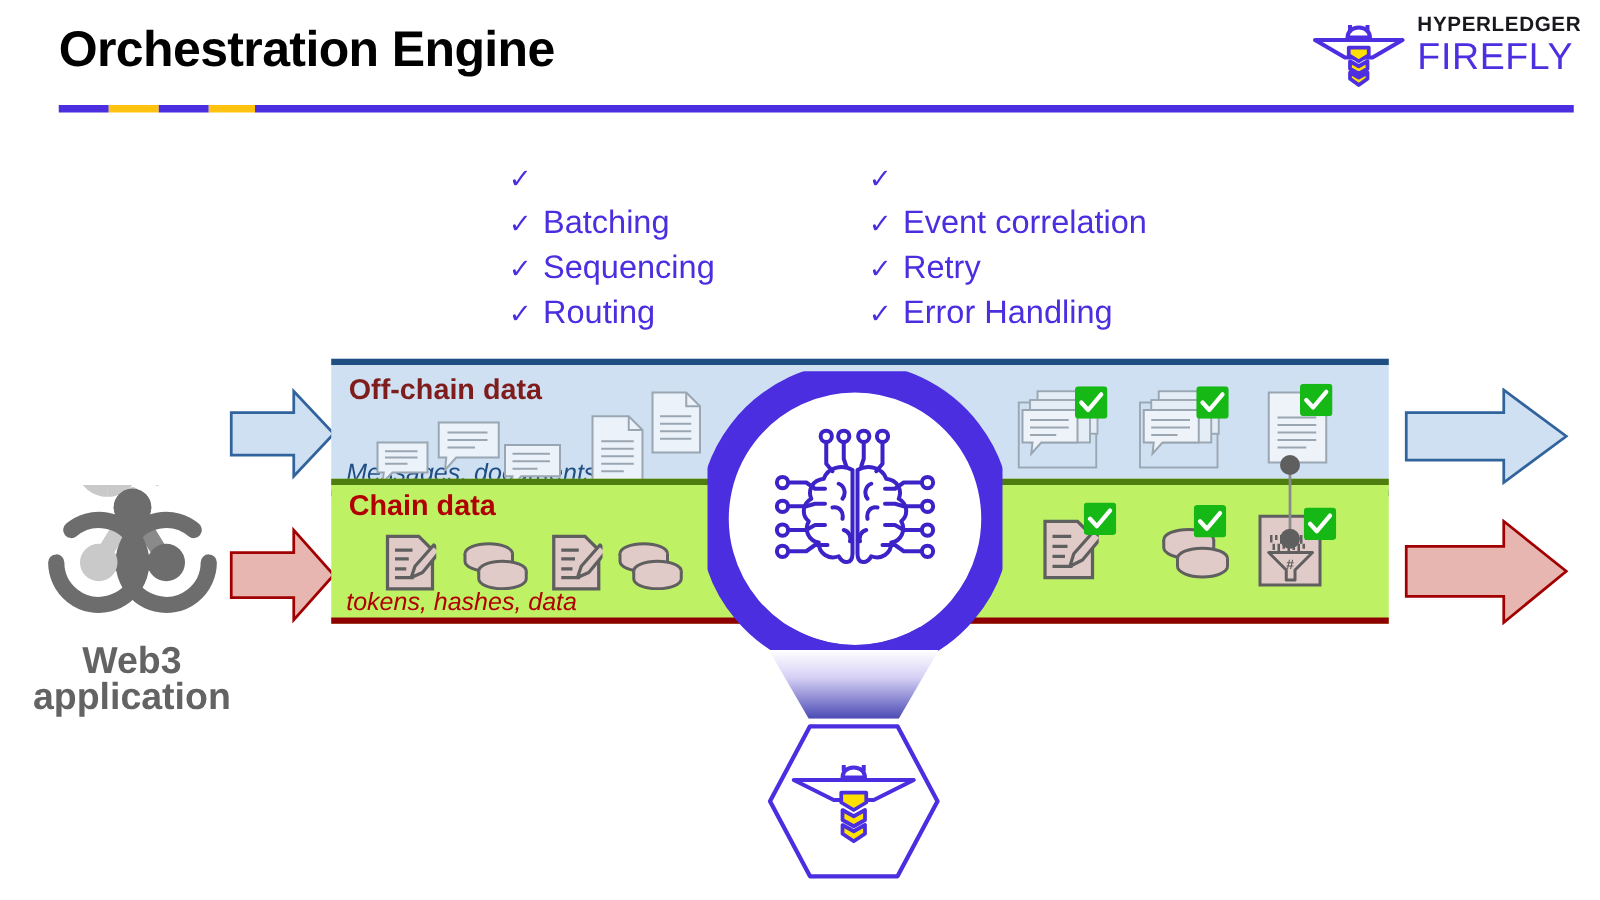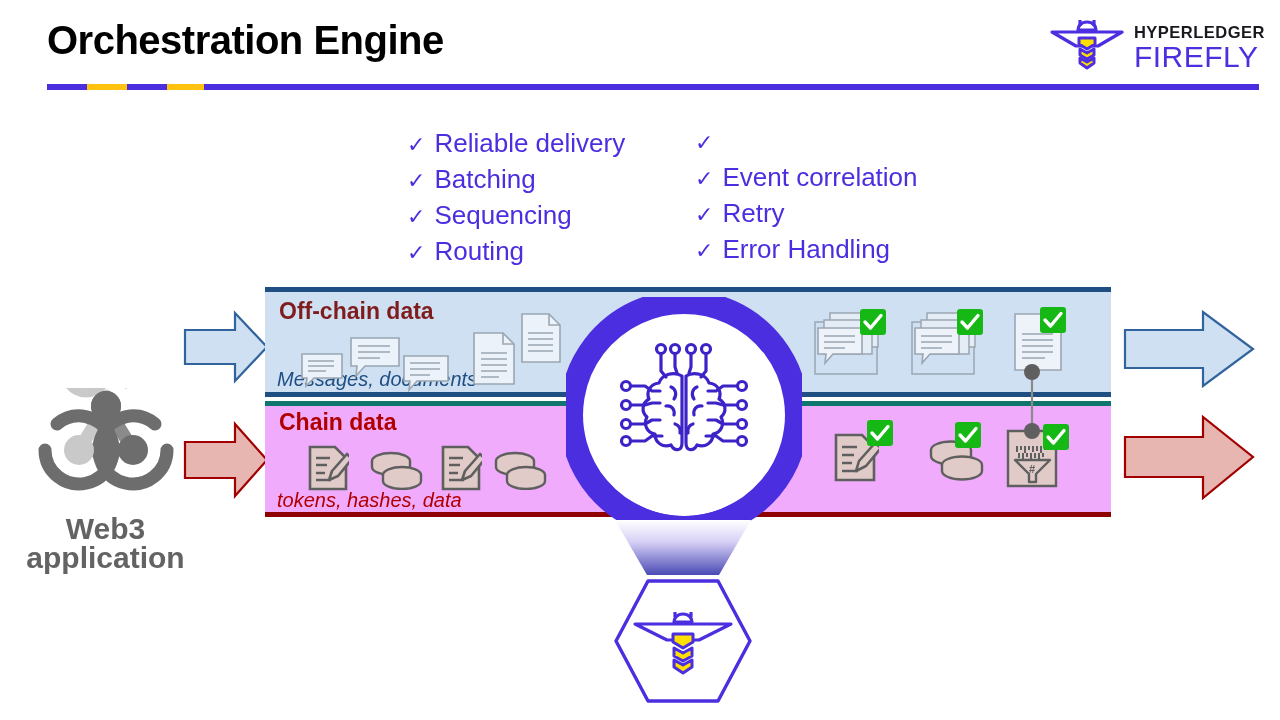--- a/index.html
+++ b/index.html
@@ -14,21 +14,21 @@
   
   #page-title {
     position: absolute; left: 32px; top: 18px;
     font-size: 40px; font-weight: bold; letter-spacing: -0.5px;
     color: #000000; white-space: nowrap;
   }
   #title-rule { position: absolute; left: 32px; top: 84px; width: 1212px; height: 6px; }
   #title-rule .seg { position: absolute; top: 0; height: 6px; }
 
   
-  #logo { position: absolute; right: 30px; top: 12px; display: flex; align-items: flex-end; gap: 10px; }
+  #logo { position: absolute; right: 30px; top: 12px; display: flex; align-items: flex-start; gap: 10px; }
   #logo-text { display: flex; flex-direction: column; line-height: 1; }
   #logo-hyperledger { font-size: 16.5px; font-weight: bold; letter-spacing: 0.5px; color: #18181f; }
   #logo-firefly { font-size: 30px; font-weight: 400; letter-spacing: 0.5px; color: #4d2ee0; margin-top: 2px; }
 
   
   .feat-col { position: absolute; display: flex; flex-direction: column; }
   #feat-col-left { left: 392px; top: 126px; }
   #feat-col-right { left: 680px; top: 126px; }
   .feat-item {
     display: flex; align-items: baseline; gap: 9px;
@@ -43,21 +43,21 @@
     margin-top: 6px;
   }
   #webhook-icon { width: 150px; height: 120px; margin: 0 auto; display: block; }
 
   
   .arrow { position: absolute; }
 
   
   #band-offchain, #band-chain { position: absolute; left: 250px; width: 846px; }
   #band-offchain { top: 287px; height: 110px; background: #cfe0f2; border-top: 5px solid #1f4e83; border-bottom: 5px solid #1f4e83; }
-  #band-chain { top: 401px; height: 116px; background: #f0abfc; border-top: 5px solid #0f766e; border-bottom: 5px solid #8f0000; }
+  #band-chain { top: 383px; height: 116px; background: #bef264; border-top: 5px solid #4d7c0f; border-bottom: 5px solid #8f0000; }
 
   .band-title { position: absolute; font-size: 23px; font-weight: bold; white-space: nowrap; }
   #offchain-title { left: 14px; top: 6px; color: #7f1d1d; }
   #chain-title { left: 14px; top: 3px; color: #b00000; }
   .band-sub { position: absolute; font-size: 20px; font-style: italic; white-space: nowrap; }
   #offchain-sub { left: 12px; bottom: 1px; color: #1f4e83; }
   #chain-sub { left: 12px; bottom: 0px; color: #b00000; }
 
   
   .icon-slot { position: absolute; }
@@ -103,21 +103,20 @@
     </svg>
     <div id="logo-text">
       <span id="logo-hyperledger">HYPERLEDGER</span>
       <span id="logo-firefly">FIREFLY</span>
     </div>
   </div>
 
   <div class="feat-col" id="feat-col-left">
     <div class="feat-item">
       <span class="feat-check">✓</span>
-      <span>Reliable delivery</span>
     </div>
     <div class="feat-item">
       <span class="feat-check">✓</span>
       <span>Batching</span>
     </div>
     <div class="feat-item">
       <span class="feat-check">✓</span>
       <span>Sequencing</span>
     </div>
     <div class="feat-item">

